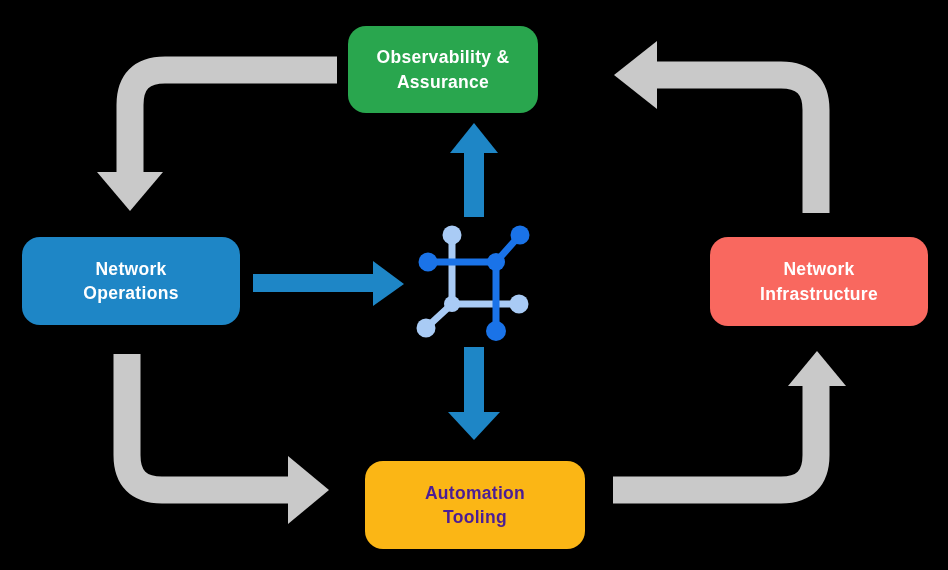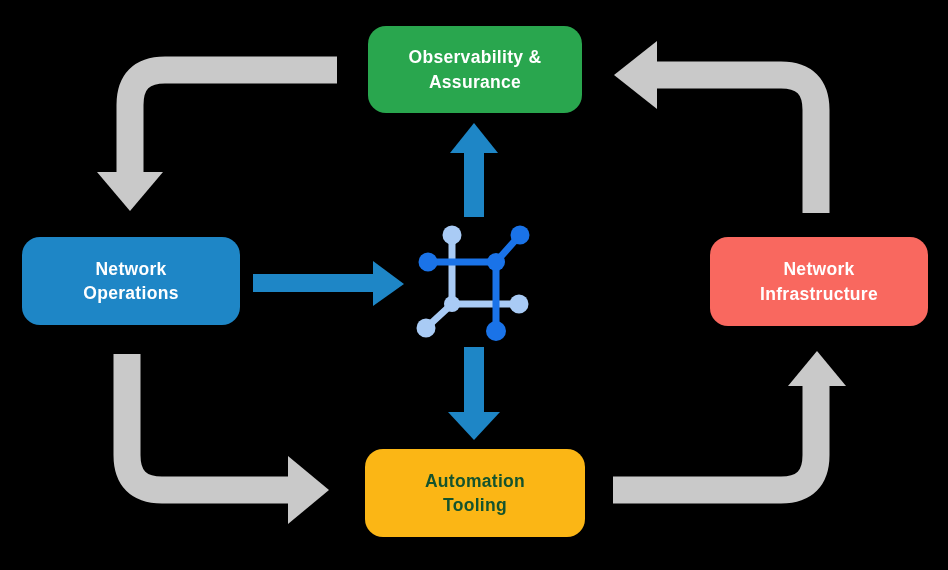--- a/index.html
+++ b/index.html
@@ -12,21 +12,21 @@
   svg.layer { position: absolute; left: 0; top: 0; display: block; }
   .node {
     position: absolute;
     border-radius: 18px;
     display: flex; align-items: center; justify-content: center;
     text-align: center;
     font-size: 17.5px; font-weight: bold;
     line-height: 1.38; letter-spacing: 0.3px;
     white-space: pre-line;
   }
-  .node-observability  { left: 368px; top: 26px;  width: 214px; height: 87px; }
+  .node-observability  { left: 348px; top: 26px;  width: 190px; height: 87px; }
   .node-operations     { left: 22px;  top: 237px; width: 218px; height: 88px; }
   .node-infrastructure { left: 710px; top: 237px; width: 218px; height: 89px; }
   .node-automation     { left: 365px; top: 449px; width: 220px; height: 88px; }
 </style>
 </head>
 <body style="background: rgb(0, 0, 0);">
 
 <div class="stage">
 
   <svg class="layer" width="948" height="570" viewBox="0 0 948 570">
@@ -92,15 +92,15 @@
 
   <div class="node node-observability" style="background: rgb(41, 166, 78); color: rgb(255, 255, 255);">Observability &amp;
 Assurance</div>
 
   <div class="node node-operations" style="background: rgb(30, 134, 198); color: rgb(255, 255, 255);">Network
 Operations</div>
 
   <div class="node node-infrastructure" style="background: rgb(249, 104, 95); color: rgb(255, 255, 255);">Network
 Infrastructure</div>
 
-  <div class="node node-automation" style="background: rgb(251, 182, 21); color: #14532d;">Automation
+  <div class="node node-automation" style="background: rgb(251, 182, 21); color: #4c1d95; margin-top: 12px;">Automation
 Tooling</div>
 </div>
 
 </body></html>

